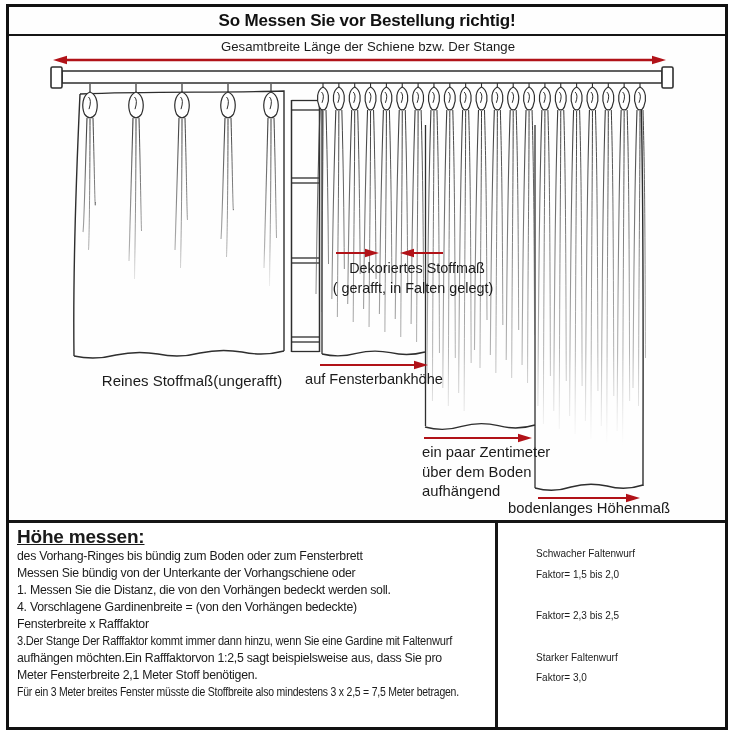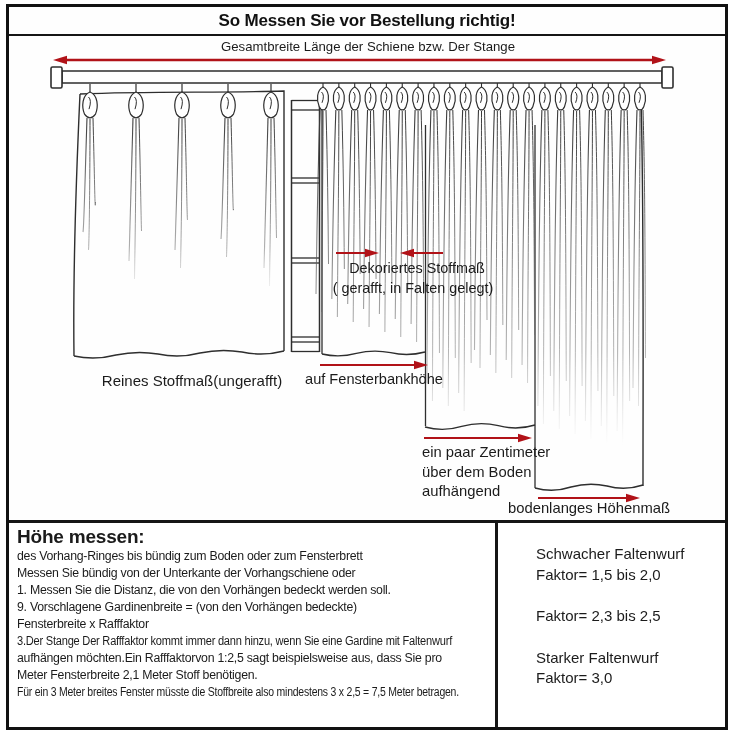--- a/index.html
+++ b/index.html
@@ -7,48 +7,48 @@
   #stage{position:relative;width:732px;height:736px;background:#ffffff;}
   .frame{position:absolute;left:6px;top:4px;width:722px;height:726px;box-sizing:border-box;
          border:3px solid #111;background:#fefefe;}
   .title-bar{height:27px;border-bottom:2px solid #151515;display:flex;align-items:center;
              justify-content:center;}
   .title-bar span{font-weight:bold;font-size:17px;letter-spacing:-0.2px;color:#111;}
   .bottom{position:absolute;left:0;right:0;bottom:0;top:513px;border-top:3px solid #151515;
           display:flex;background:#fff;}
   .bottom-left{width:489px;border-right:3px solid #151515;box-sizing:border-box;
                padding:3px 0 0 8px;color:#1b1b1b;overflow:hidden;}
-  .bl-h{font-size:19px;font-weight:bold;letter-spacing:-0.2px;line-height:22px;}
+  .bl-h{font-size:19px;font-weight:bold;letter-spacing:-0.2px;line-height:22px;text-decoration:underline;}
   .bl-h.second{margin-top:3px;}
   .bl-line{font-size:12.3px;letter-spacing:-0.25px;line-height:17px;white-space:nowrap;
            transform-origin:left center;}
   .bl-line.sq90{transform:scaleX(0.90);}
   .bl-line.sq85{transform:scaleX(0.85);}
   .bottom-right{flex:1;padding:21px 0 0 38px;color:#1b1b1b;display:flex;flex-direction:column;
                 gap:21px;}
-  .factor-group div{font-size:15px;line-height:20.5px;white-space:nowrap;}
+  .factor-group div{font-size:10px;line-height:20.5px;white-space:nowrap;}
   #diagram-svg{position:absolute;left:0;top:0;width:736px;height:736px;pointer-events:none;}
   #diagram-svg text{fill:#1b1b1b;}
 </style>
 </head>
 <body>
 
 <div id="stage">
   <div class="frame">
     <div class="title-bar">
       <span>So Messen Sie vor Bestellung richtig!</span>
     </div>
 
     <div class="bottom">
       <div class="bottom-left">
         <div class="bl-h">Höhe messen:</div>
         <div class="bl-line">des Vorhang-Ringes bis bündig zum Boden oder zum Fensterbrett</div>
         <div class="bl-line">Messen Sie bündig von der Unterkante der Vorhangschiene oder</div>
         <div class="bl-line">1. Messen Sie die Distanz, die von den Vorhängen bedeckt werden soll.</div>
-        <div class="bl-line">9. Vorschlagene Gardinenbreite = (von den Vorhängen bedeckte)</div>
+        <div class="bl-line">4. Vorschlagene Gardinenbreite = (von den Vorhängen bedeckte)</div>
         <div class="bl-line">Fensterbreite x Rafffaktor</div>
         <div class="bl-line sq90">3.Der Stange Der Rafffaktor kommt immer dann hinzu,  wenn Sie eine Gardine mit Faltenwurf</div>
         <div class="bl-line">aufhängen möchten.Ein Rafffaktorvon 1:2,5 sagt beispielsweise aus, dass Sie pro</div>
         <div class="bl-line">Meter Fensterbreite 2,1 Meter Stoff  benötigen.</div>
         <div class="bl-line sq85">Für ein 3 Meter breites Fenster müsste die Stoffbreite also mindestens 3 x 2,5 = 7,5 Meter betragen.</div>
       </div>
       <div class="bottom-right">
         <div class="factor-group">
           <div>Schwacher Faltenwurf</div>
           <div>Faktor= 1,5 bis 2,0</div>

